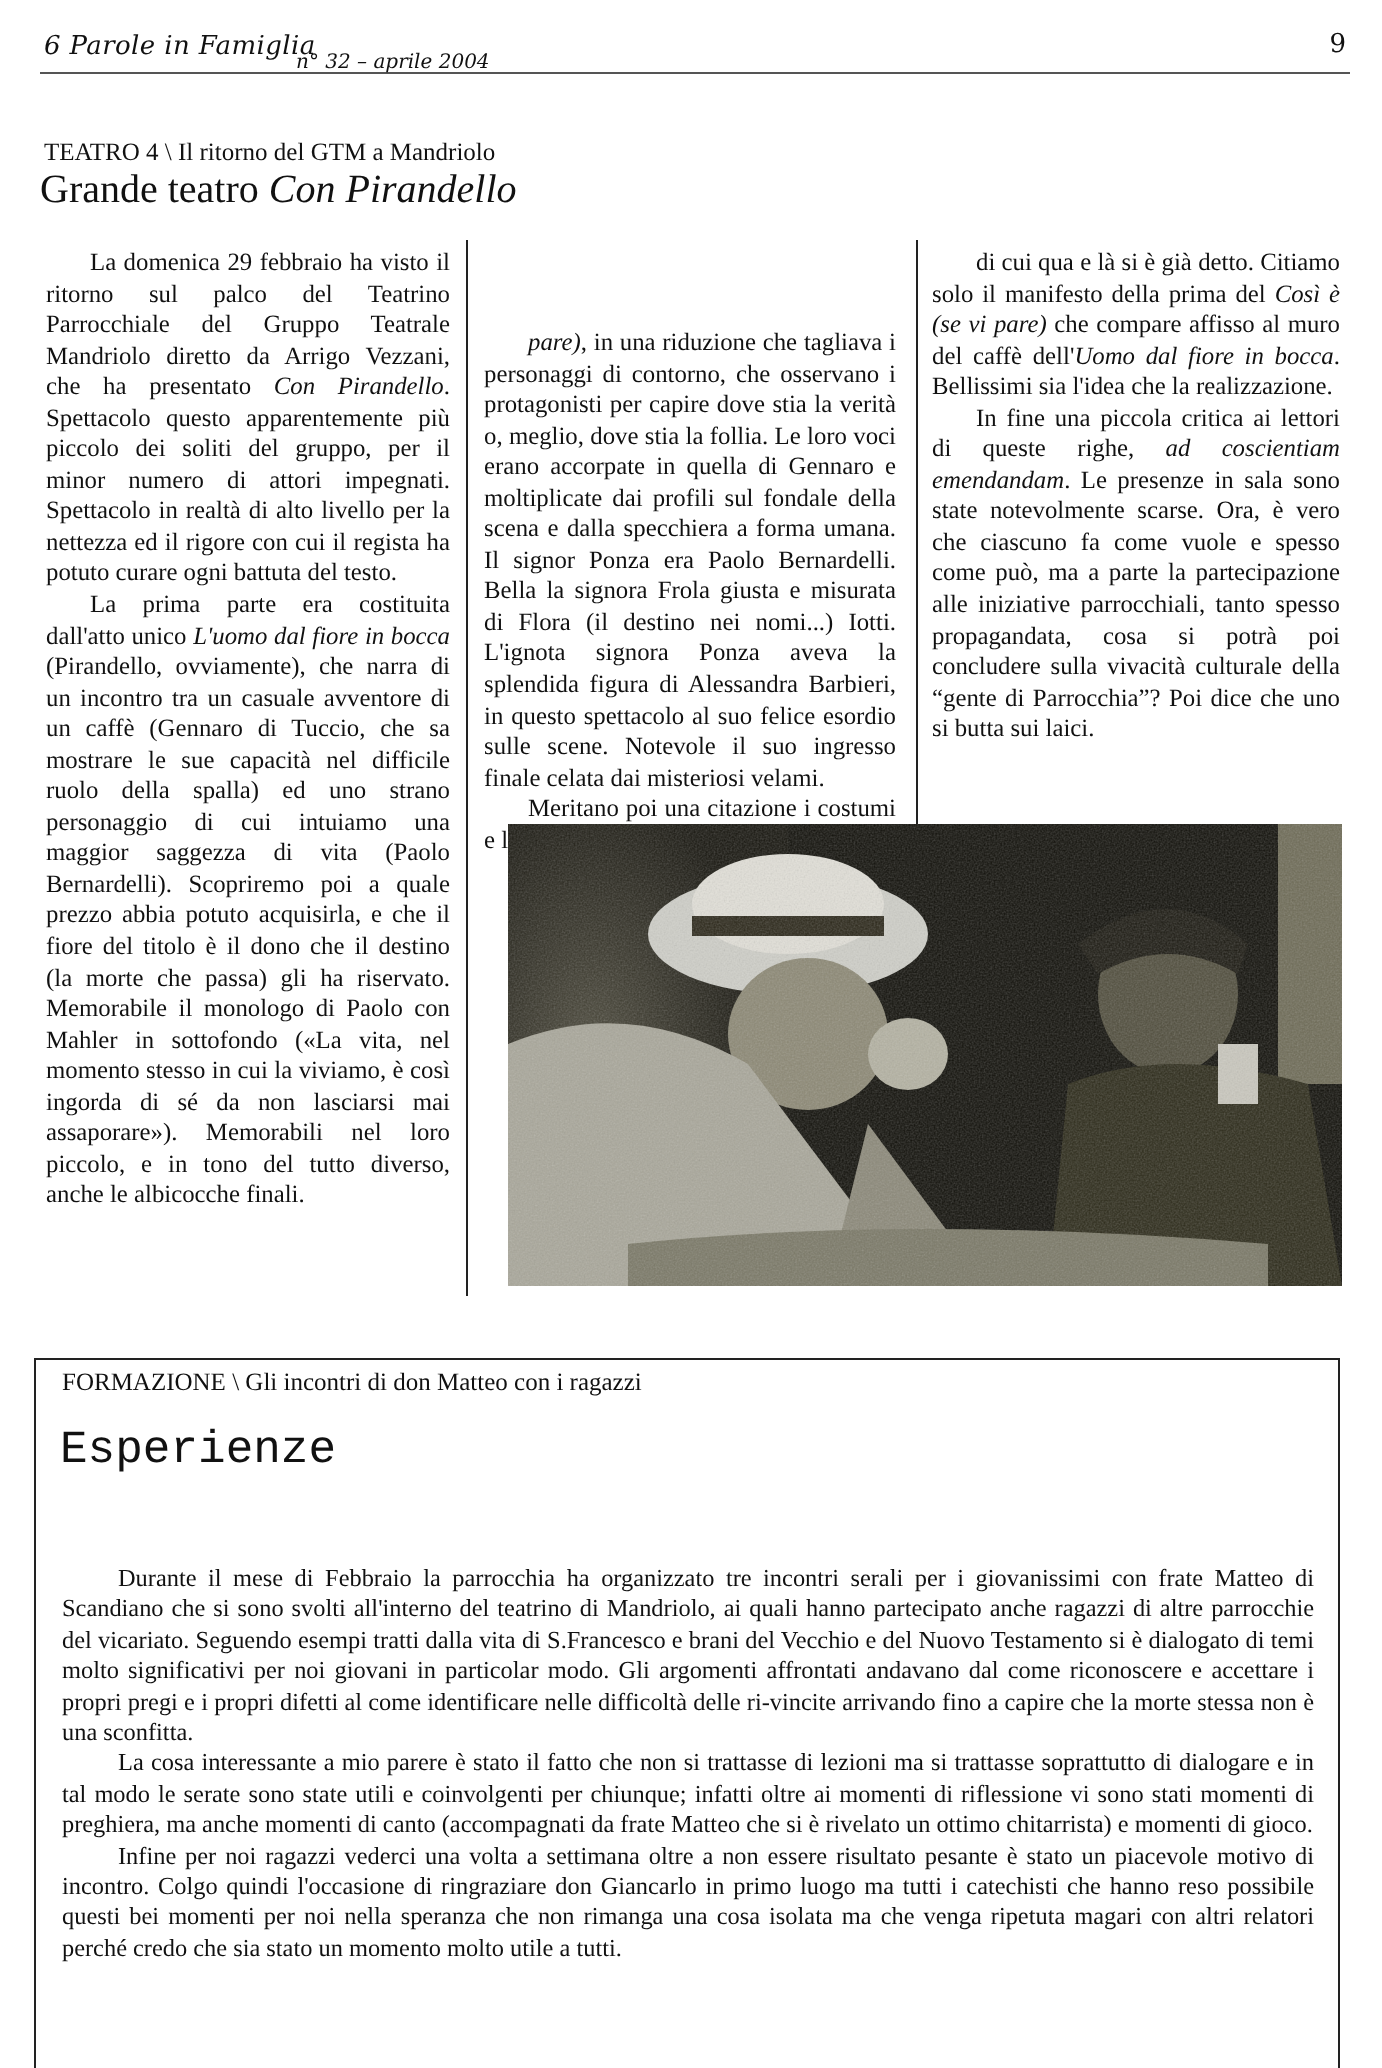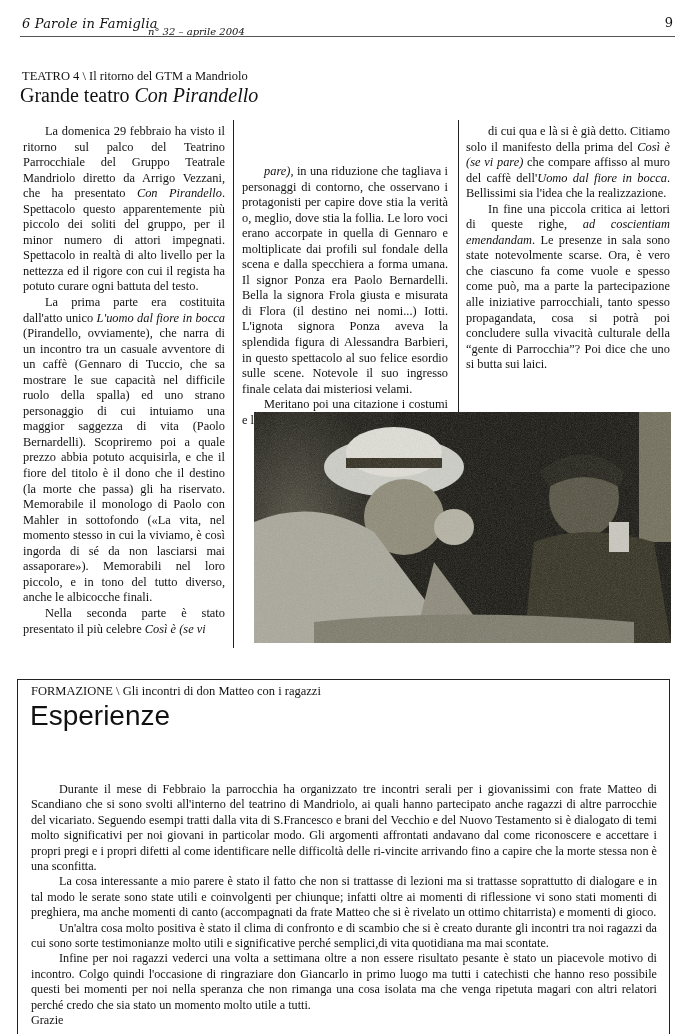--- a/index.html
+++ b/index.html
@@ -27,21 +27,21 @@
 
     .vrule { position: absolute; width: 1px; background: #222; }
     .vrule1 { left: 233px; top: 120px; height: 528px; }
     .vrule2 { left: 458px; top: 120px; height: 292px; }
 
     .photo { left: 254px; top: 412px; width: 417px; height: 231px; background: #0d0c06; overflow: hidden; }
     .photo svg { display: block; }
 
     .box { left: 17px; top: 679px; width: 653px; height: 431px; border: 1.5px solid #222; box-sizing: border-box; }
     .box-kicker { position: absolute; left: 13px; top: 4px; font-family: "Liberation Serif", serif; font-size: 12.5px; }
-    .box-title { position: absolute; left: 12px; top: 20px; font-family: Liberation Sans, sans-serif; font-size: 28px; }
+    .box-title { position: absolute; left: 12px; top: 32px; font-family: Liberation Mono, monospace; font-size: 23px; }
     .box-body { position: absolute; left: 13px; top: 54px; width: 626px; font-family: "Liberation Serif", serif;
                 font-size: 12.2px; line-height: 15.4px; text-align: justify; margin-top: 48px; }
     .box-body p { margin: 0; text-indent: 28px; }
     .box-body p.noindent { text-indent: 0; }
     .box-sig { position: absolute; right: 10px; bottom: 4px; font-weight: bold; font-family: "Liberation Serif", serif; font-size: 12.5px; }
   </style>
 </head>
 <body>
 
 <div class="abs running-head">
@@ -49,21 +49,20 @@
   <span class="issue">n° 32 – aprile 2004</span>
   <span class="page-num">9</span>
 </div>
 
 <div class="abs kicker">TEATRO 4 \ Il ritorno del GTM a Mandriolo</div>
 <div class="abs headline"><span>Grande teatro </span><em>Con Pirandello</em></div>
 
 <div class="col col1">
     <p>La domenica 29 febbraio ha visto il ritorno sul palco del Teatrino Parrocchiale del Gruppo Teatrale Mandriolo diretto da Arrigo Vezzani, che ha presentato <i>Con Pirandello</i>. Spettacolo questo apparentemente più piccolo dei soliti del gruppo, per il minor numero di attori impegnati. Spettacolo in realtà di alto livello per la nettezza ed il rigore con cui il regista ha potuto curare ogni battuta del testo.</p>
     <p>La prima parte era costituita dall'atto unico <i>L'uomo dal fiore in bocca</i> (Pirandello, ovviamente), che narra di un incontro tra un casuale avventore di un caffè (Gennaro di Tuccio, che sa mostrare le sue capacità nel difficile ruolo della spalla) ed uno strano personaggio di cui intuiamo una maggior saggezza di vita (Paolo Bernardelli). Scopriremo poi a quale prezzo abbia potuto acquisirla, e che il fiore del titolo è il dono che il destino (la morte che passa) gli ha riservato. Memorabile il monologo di Paolo con Mahler in sottofondo («La vita, nel momento stesso in cui la viviamo, è così ingorda di sé da non lasciarsi mai assaporare»). Memorabili nel loro piccolo, e in tono del tutto diverso, anche le albicocche finali.</p>
-    <p>Nella seconda parte è stato presentato il più celebre <i>Così è (se vi</i></p>
   </div>
 <div class="vrule vrule1"></div>
 <div class="col col2">
     <p><i>pare)</i>, in una riduzione che tagliava i personaggi di contorno, che osservano i protagonisti per capire dove stia la verità o, meglio, dove stia la follia. Le loro voci erano accorpate in quella di Gennaro e moltiplicate dai profili sul fondale della scena e dalla specchiera a forma umana. Il signor Ponza era Paolo Bernardelli. Bella la signora Frola giusta e misurata di Flora (il destino nei nomi...) Iotti. L'ignota signora Ponza aveva la splendida figura di Alessandra Barbieri, in questo spettacolo al suo felice esordio sulle scene. Notevole il suo ingresso finale celata dai misteriosi velami.</p>
     <p>Meritano poi una citazione i costumi e le scene di Ilva Manicardi,</p>
   </div>
 <div class="vrule vrule2"></div>
 <div class="col col3">
   <div>
       <p>di cui qua e là si è già detto. Citiamo solo il manifesto della prima del <i>Così è (se vi pare)</i> che compare affisso al muro del caffè dell'<i>Uomo dal fiore in bocca</i>. Bellissimi sia l'idea che la realizzazione.</p>
@@ -105,19 +104,17 @@
   </svg>
 </div>
 
 <div class="abs box">
   <div class="box-kicker">FORMAZIONE \ Gli incontri di don Matteo con i ragazzi</div>
   <div class="box-title">Esperienze</div>
   <div class="box-body">
     <div>
         <p>Durante il mese di Febbraio la parrocchia ha organizzato tre incontri serali per i giovanissimi con frate Matteo di Scandiano che si sono svolti all'interno del teatrino di Mandriolo, ai quali hanno partecipato anche ragazzi di altre parrocchie del vicariato. Seguendo esempi tratti dalla vita di S.Francesco e brani del Vecchio e del Nuovo Testamento si è dialogato di temi molto significativi per noi giovani in particolar modo. Gli argomenti affrontati andavano dal come riconoscere e accettare i propri pregi e i propri difetti al come identificare nelle difficoltà delle ri-vincite arrivando fino a capire che la morte stessa non è una sconfitta.</p>
         <p>La cosa interessante a mio parere è stato il fatto che non si trattasse di lezioni ma si trattasse soprattutto di dialogare e in tal modo le serate sono state utili e coinvolgenti per chiunque; infatti oltre ai momenti di riflessione vi sono stati momenti di preghiera, ma anche momenti di canto (accompagnati da frate Matteo che si è rivelato un ottimo chitarrista) e momenti di gioco.</p>
-        <p>Un'altra cosa molto positiva è stato il clima di confronto e di scambio che si è creato durante gli incontri tra noi ragazzi da cui sono sorte testimonianze molto utili e significative perché semplici,di vita quotidiana ma mai scontate.</p>
         <p>Infine per noi ragazzi vederci una volta a settimana oltre a non essere risultato pesante è stato un piacevole motivo di incontro. Colgo quindi l'occasione di ringraziare don Giancarlo in primo luogo ma tutti i catechisti che hanno reso possibile questi bei momenti per noi nella speranza che non rimanga una cosa isolata ma che venga ripetuta magari con altri relatori perché credo che sia stato un momento molto utile a tutti.</p>
       </div>
-    <p class="noindent">Grazie</p>
   </div>
   <div class="box-sig">Chiara</div>
 </div>
 
 </body></html>

